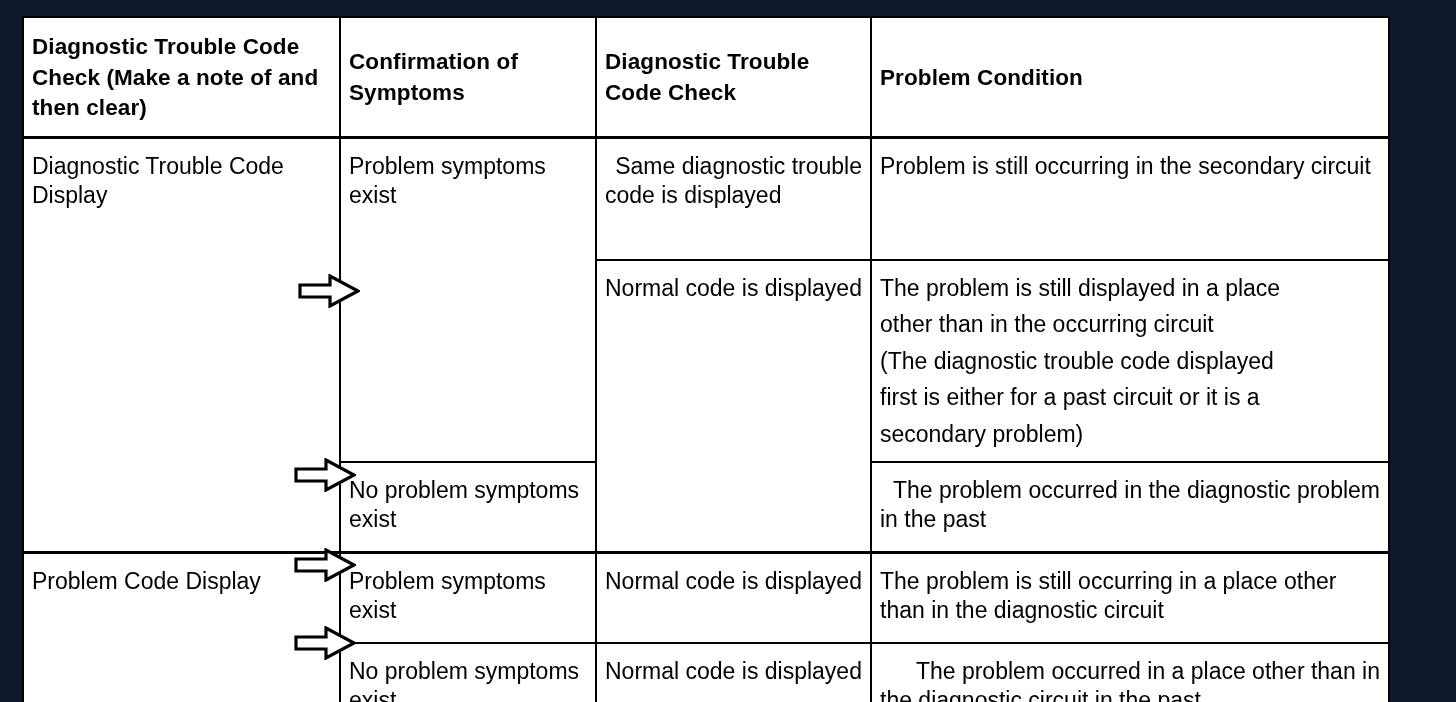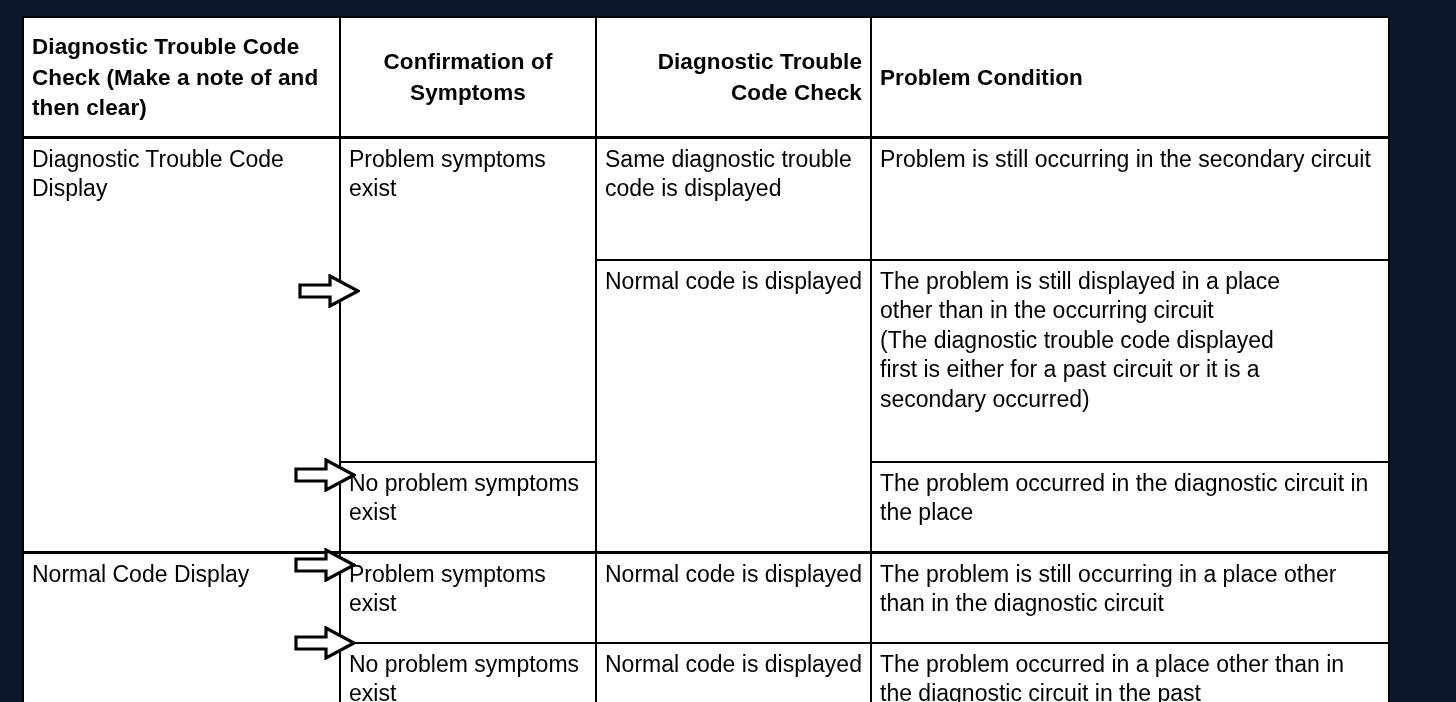--- a/index.html
+++ b/index.html
@@ -48,42 +48,42 @@
   
   .dtc-table thead th {
     font-weight: bold;
     font-size: 22.5px;
     line-height: 1.37;
     letter-spacing: 0.1px;
     height: 108px;
     vertical-align: middle;
   }
   th.hdr-col1 { text-align: left; }
-  th.hdr-col2 { text-align: center; }
-  th.hdr-col3 { text-align: right; }
+  th.hdr-col2 { }
+  th.hdr-col3 { text-align: left; }
   th.hdr-col4 { }
 
   
   .c1 { width: 317px; }
   .c2 { width: 256px; }
   .c3 { width: 275px; }
   .c4 { width: 518px; }
 
   
   .just { text-align: justify; text-align-last: left; }
-  .just > span { display: block; }
+  .just > span { display: block; text-align: right; }
 
   
   .r1 td { height: 110px; }
   .r2 td { height: 190px; }
   .r3 td { height: 78px; }
   .r4 td { height: 78px; }
   .r5 td { height: 78px; }
 
-  .cell-text { display: block; }
+  .cell-text { display: block; margin-top: 7px; }
 
   
   .arrow-wrap {
     position: absolute;
     width: 62px;
     height: 34px;
     pointer-events: none;
   }
   .arrow-wrap svg { display: block; width: 62px; height: 34px; }
 
@@ -135,36 +135,36 @@
 
       <tr class="r2">
         <td rowspan="2">
           <span class="cell-text">Normal code is displayed</span>
         </td>
         <td class="just">
           <span class="cell-text">The problem is still displayed in a place</span>
           <span class="cell-text">other than in the occurring circuit</span>
           <span class="cell-text">(The diagnostic trouble code displayed</span>
           <span class="cell-text">first is either for a past circuit or it is a</span>
-          <span class="cell-text">secondary occurred)</span>
+          <span class="cell-text">secondary problem)</span>
         </td>
       </tr>
 
       <tr class="r3">
         <td>
           <span class="cell-text">No problem symptoms exist</span>
         </td>
         <td class="just">
-          <span class="cell-text">The problem occurred in the diagnostic circuit in the place</span>
+          <span class="cell-text">The problem occurred in the diagnostic problem in the past</span>
         </td>
       </tr>
 
       <tr class="r4 sep-top">
         <td rowspan="2">
-          <span class="cell-text">Normal Code Display</span>
+          <span class="cell-text">Problem Code Display</span>
         </td>
         <td>
           <span class="cell-text">Problem symptoms exist</span>
         </td>
         <td>
           <span class="cell-text">Normal code is displayed</span>
         </td>
         <td>
           <span class="cell-text">The problem is still occurring in a place other than in the diagnostic circuit</span>
         </td>

